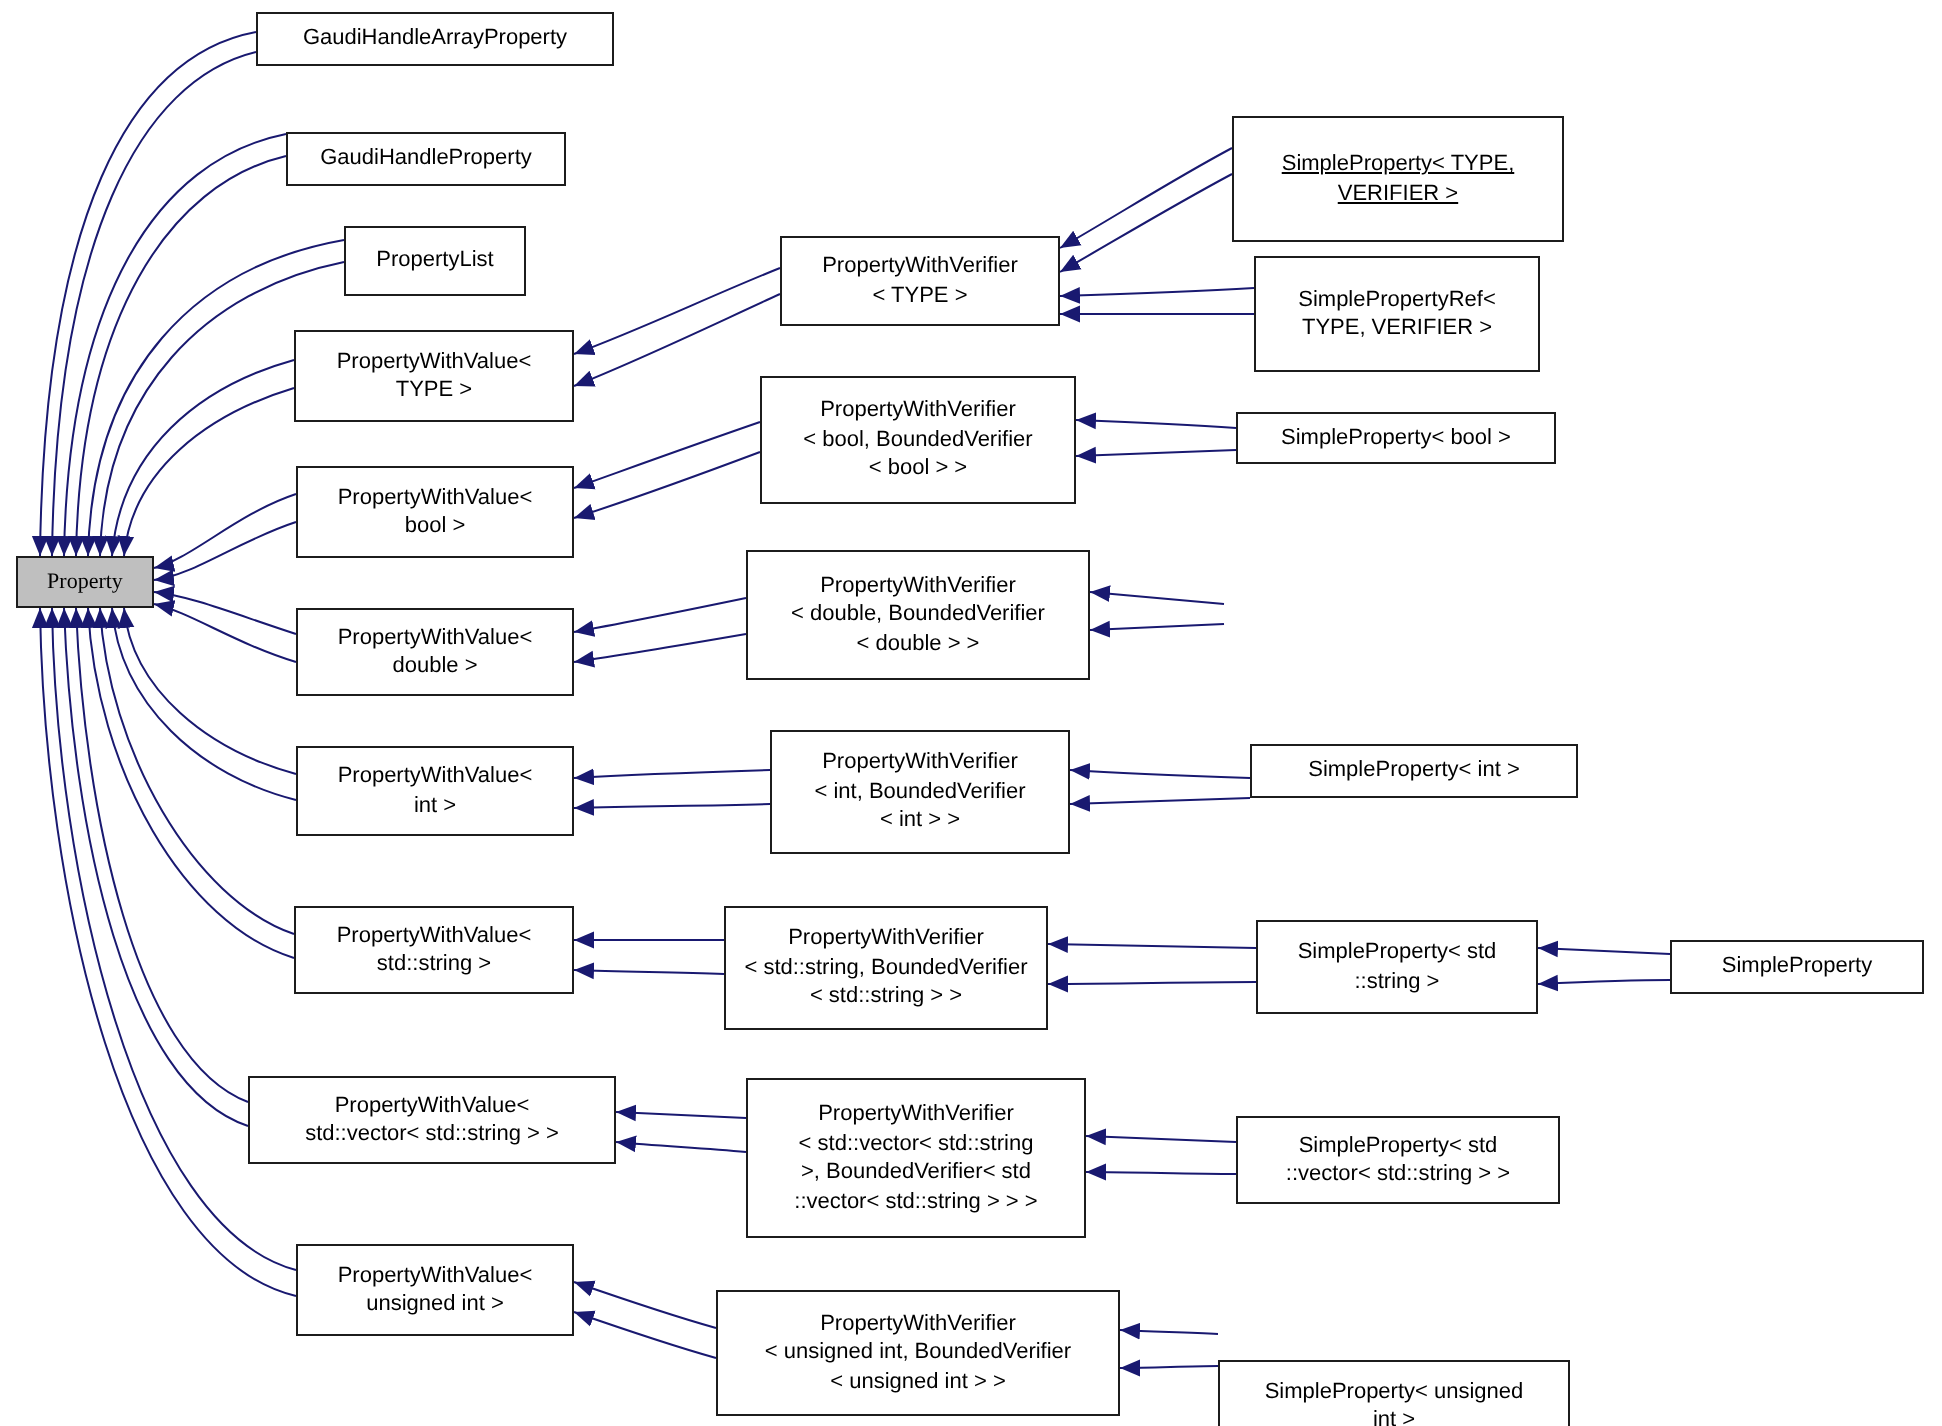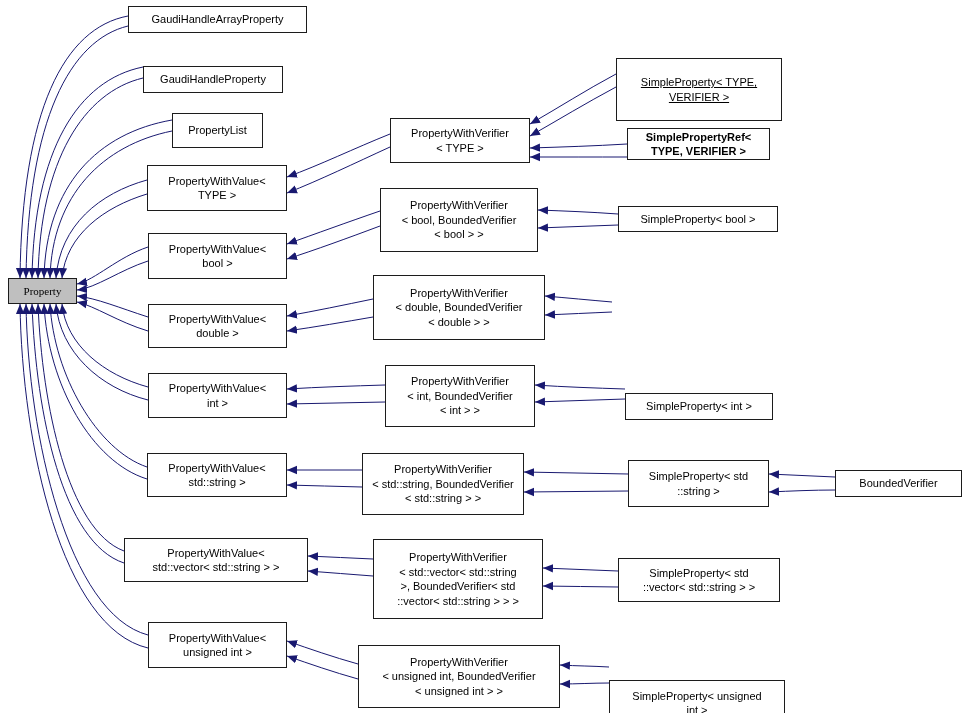--- a/index.html
+++ b/index.html
@@ -137,26 +137,26 @@
   <div class="node" style="left:373px;top:539px;width:170px;height:80px;">PropertyWithVerifier
 &lt; std::vector&lt; std::string
 &gt;, BoundedVerifier&lt; std
 ::vector&lt; std::string &gt; &gt; &gt;</div>
   <div class="node" style="left:358px;top:645px;width:202px;height:63px;">PropertyWithVerifier
 &lt; unsigned int, BoundedVerifier
 &lt; unsigned int &gt; &gt;</div>
 
   <div class="node" style="left:616px;top:58px;width:166px;height:63px;text-decoration:underline;">SimpleProperty&lt; TYPE,
 VERIFIER &gt;</div>
-  <div class="node" style="left:627px;top:128px;width:143px;height:32px;font-weight:bold;">SimplePropertyRef&lt;
+  <div class="node" style="left:627px;top:128px;width:143px;height:58px;">SimplePropertyRef&lt;
 TYPE, VERIFIER &gt;</div>
   <div class="node" style="left:618px;top:206px;width:160px;height:26px;">SimpleProperty&lt; bool &gt;</div>
-  <div class="node" style="left:625px;top:393px;width:148px;height:27px;">SimpleProperty&lt; int &gt;</div>
+  <div class="node" style="left:625px;top:372px;width:164px;height:27px;">SimpleProperty&lt; int &gt;</div>
   <div class="node" style="left:628px;top:460px;width:141px;height:47px;">SimpleProperty&lt; std
 ::string &gt;</div>
   <div class="node" style="left:618px;top:558px;width:162px;height:44px;">SimpleProperty&lt; std
 ::vector&lt; std::string &gt; &gt;</div>
   <div class="node" style="left:609px;top:680px;width:176px;height:46px;">SimpleProperty&lt; unsigned
 int &gt;</div>
 
-  <div class="node" style="left:835px;top:470px;width:127px;height:27px;">BoundedVerifier</div>
+  <div class="node" style="left:835px;top:470px;width:127px;height:27px;">SimpleProperty</div>
 
 </div>
 
 </body></html>

